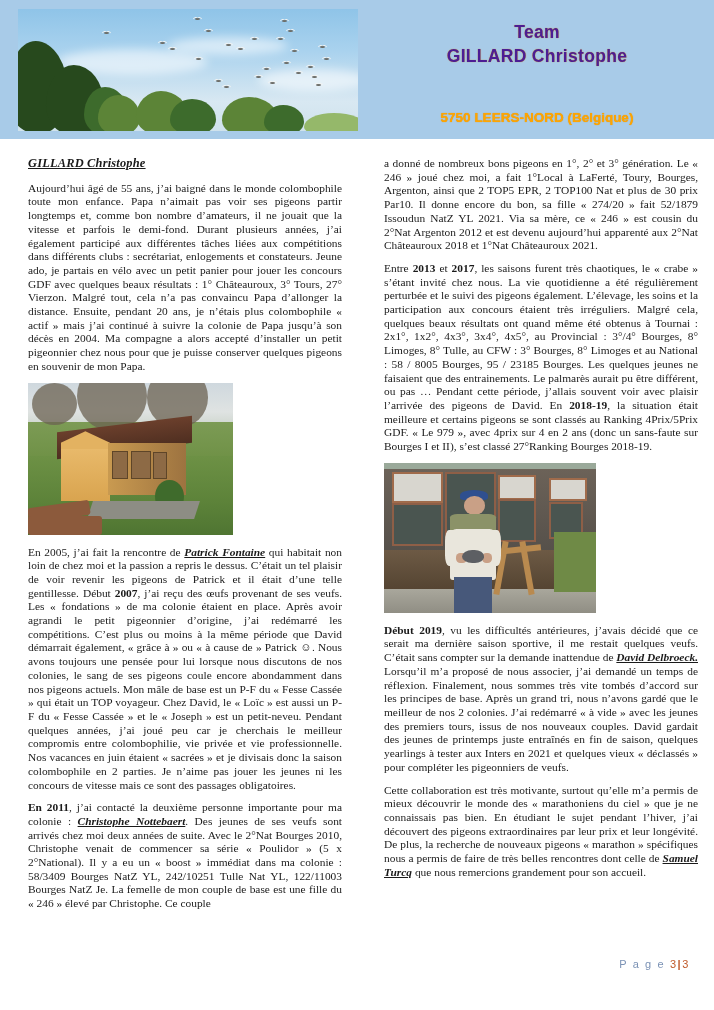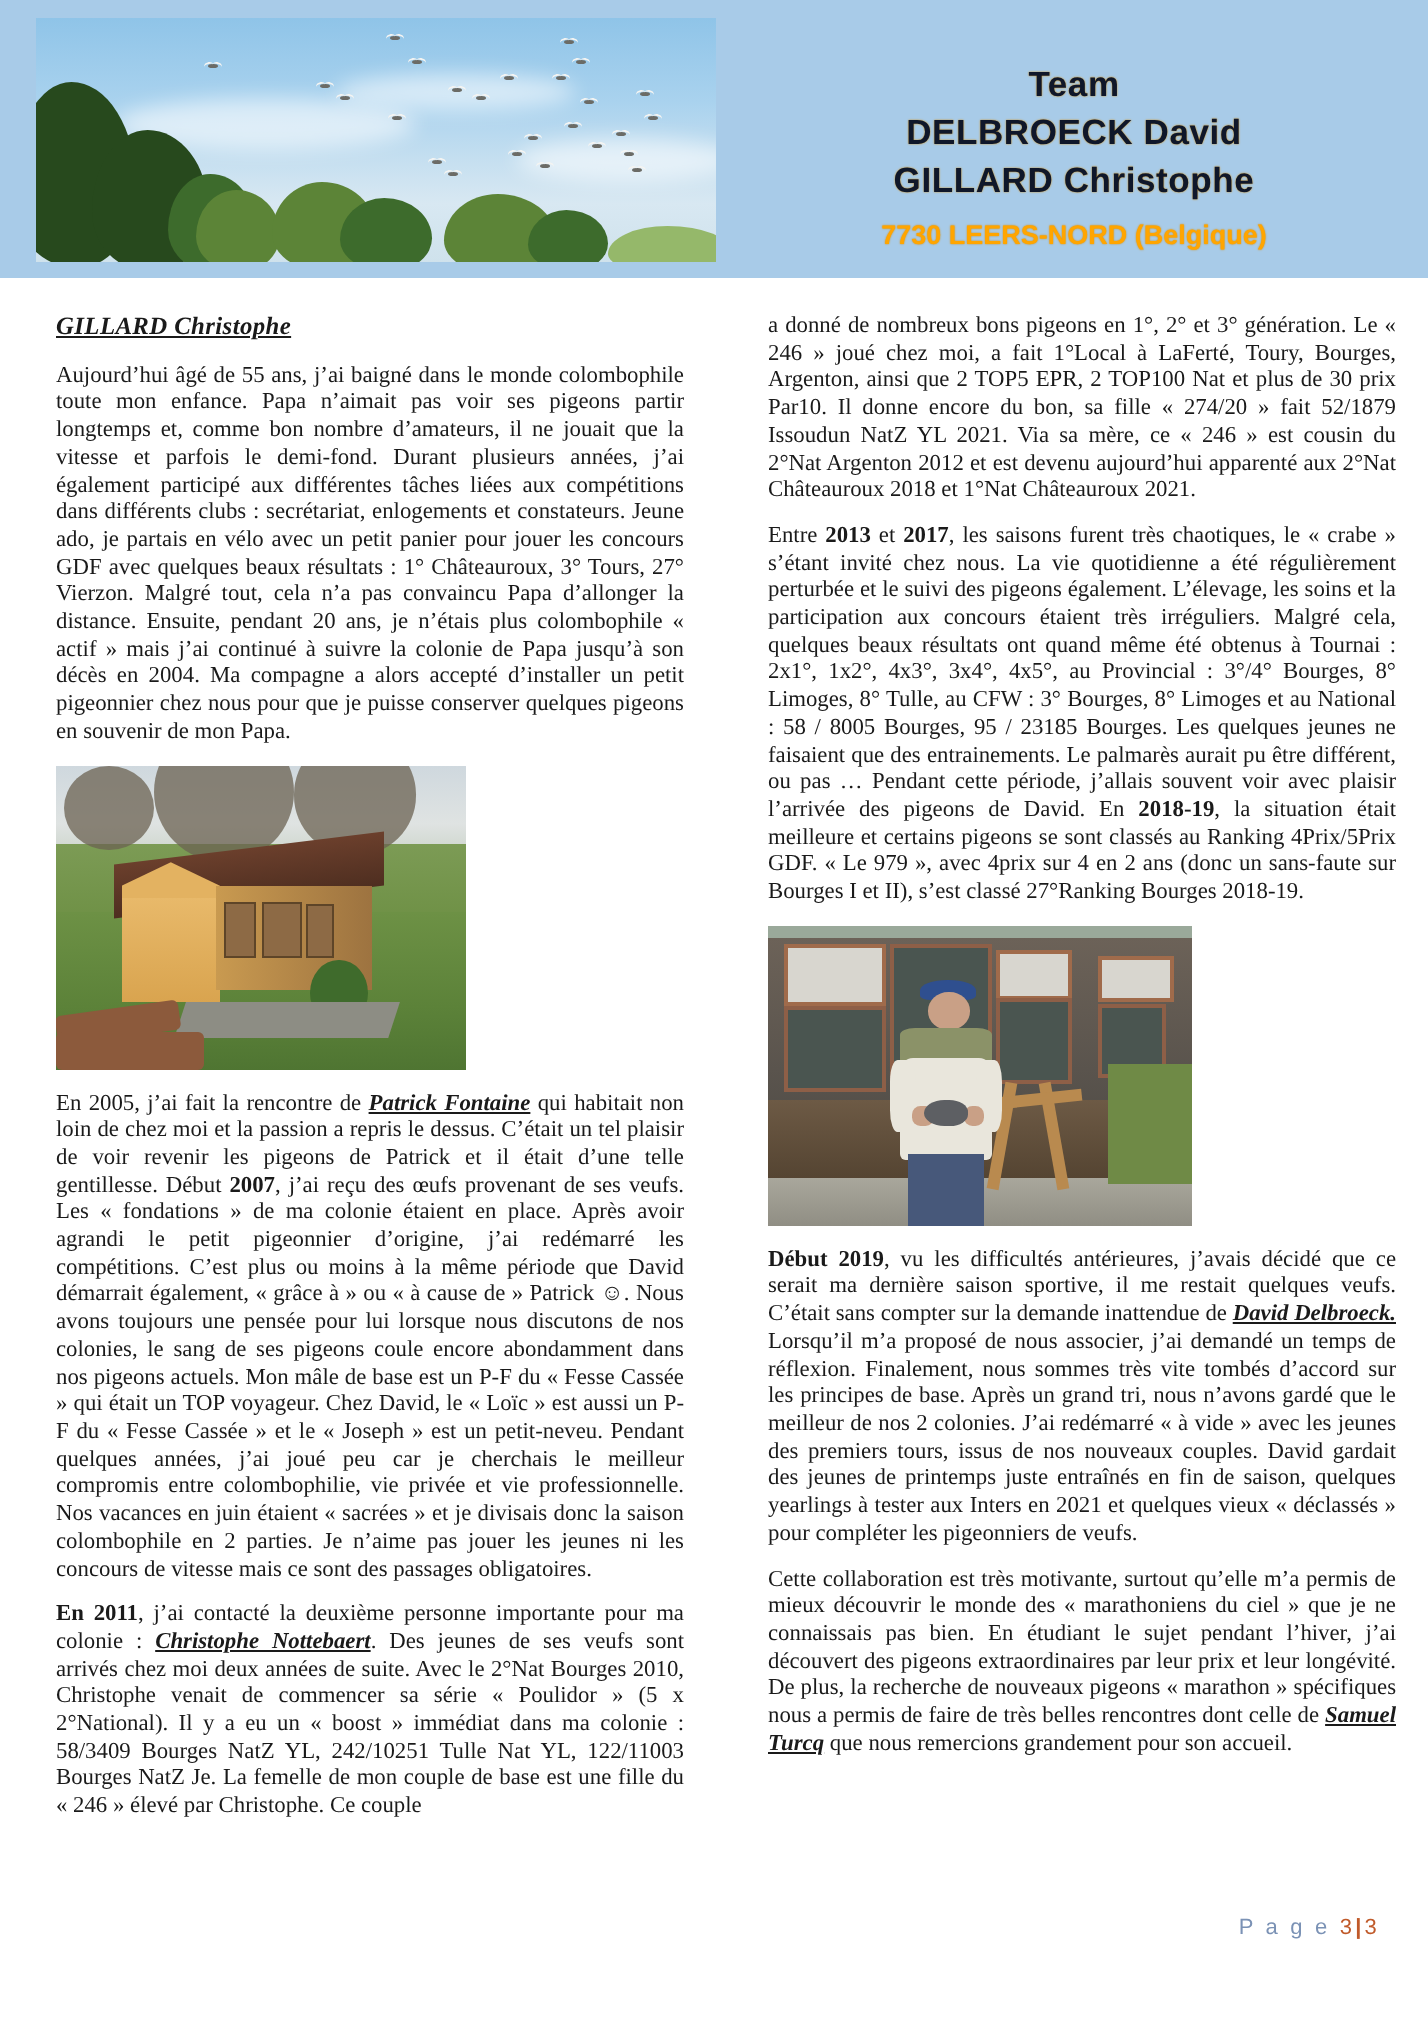--- a/index.html
+++ b/index.html
@@ -74,25 +74,25 @@
     border-radius: 50%;
   }
   .wire {
     position: absolute;
     height: 1px;
     background: rgba(120,140,150,0.7);
   }
 
   .header-titles {
     position: absolute;
-    left: 372px; top: 30px;
+    left: 372px; top: 20px;
     width: 330px;
     text-align: center;
     font-family: "Liberation Sans", "DejaVu Sans", sans-serif;
-    color: #0f172a;
+    color: #4c1d95;
     font-weight: bold;
     text-shadow: 0 0 1px #d98c00;
   }
   .header-titles .line {
     font-size: 17.5px;
     line-height: 24px;
     letter-spacing: 0.3px;
   }
   .header-loc {
     position: absolute;
@@ -311,24 +311,23 @@
     <div class="bird" style="left:276px; top:62px;">
         <span class="body"></span>
       </div>
     <div class="bird" style="left:264px; top:52px;">
         <span class="body"></span>
       </div>
   </div>
 
   <div class="header-titles">
     <div class="line">Team</div>
-    <div class="line">DELBROECK David</div>
     <div class="line">GILLARD Christophe</div>
   </div>
-  <div class="header-loc">7730 LEERS-NORD (Belgique)</div>
+  <div class="header-loc">5750 LEERS-NORD (Belgique)</div>
 </div>
 
 <div class="col col-left">
 
   <h2 class="section-title">GILLARD Christophe</h2>
 
   <p><span>Aujourd’hui âgé de 55 ans, j’ai baigné dans le monde colombophile toute mon enfance. Papa n’aimait pas voir ses pigeons partir longtemps et, comme bon nombre d’amateurs, il ne jouait que la vitesse et parfois le demi-fond. Durant plusieurs années, j’ai également participé aux différentes tâches liées aux compétitions dans différents clubs : secrétariat, enlogements et constateurs. Jeune ado, je partais en vélo avec un petit panier pour jouer les concours GDF avec quelques beaux résultats : 1° Châteauroux, 3° Tours, 27° Vierzon. Malgré tout, cela n’a pas convaincu Papa d’allonger la distance. Ensuite, pendant 20 ans, je n’étais plus colombophile « actif » mais j’ai continué à suivre la colonie de Papa jusqu’à son décès en 2004. Ma compagne a alors accepté d’installer un petit pigeonnier chez nous pour que je puisse conserver quelques pigeons en souvenir de mon Papa.</span></p>
 
   <div class="photo-block photo-loft">
     <div class="loft-sky"></div>

